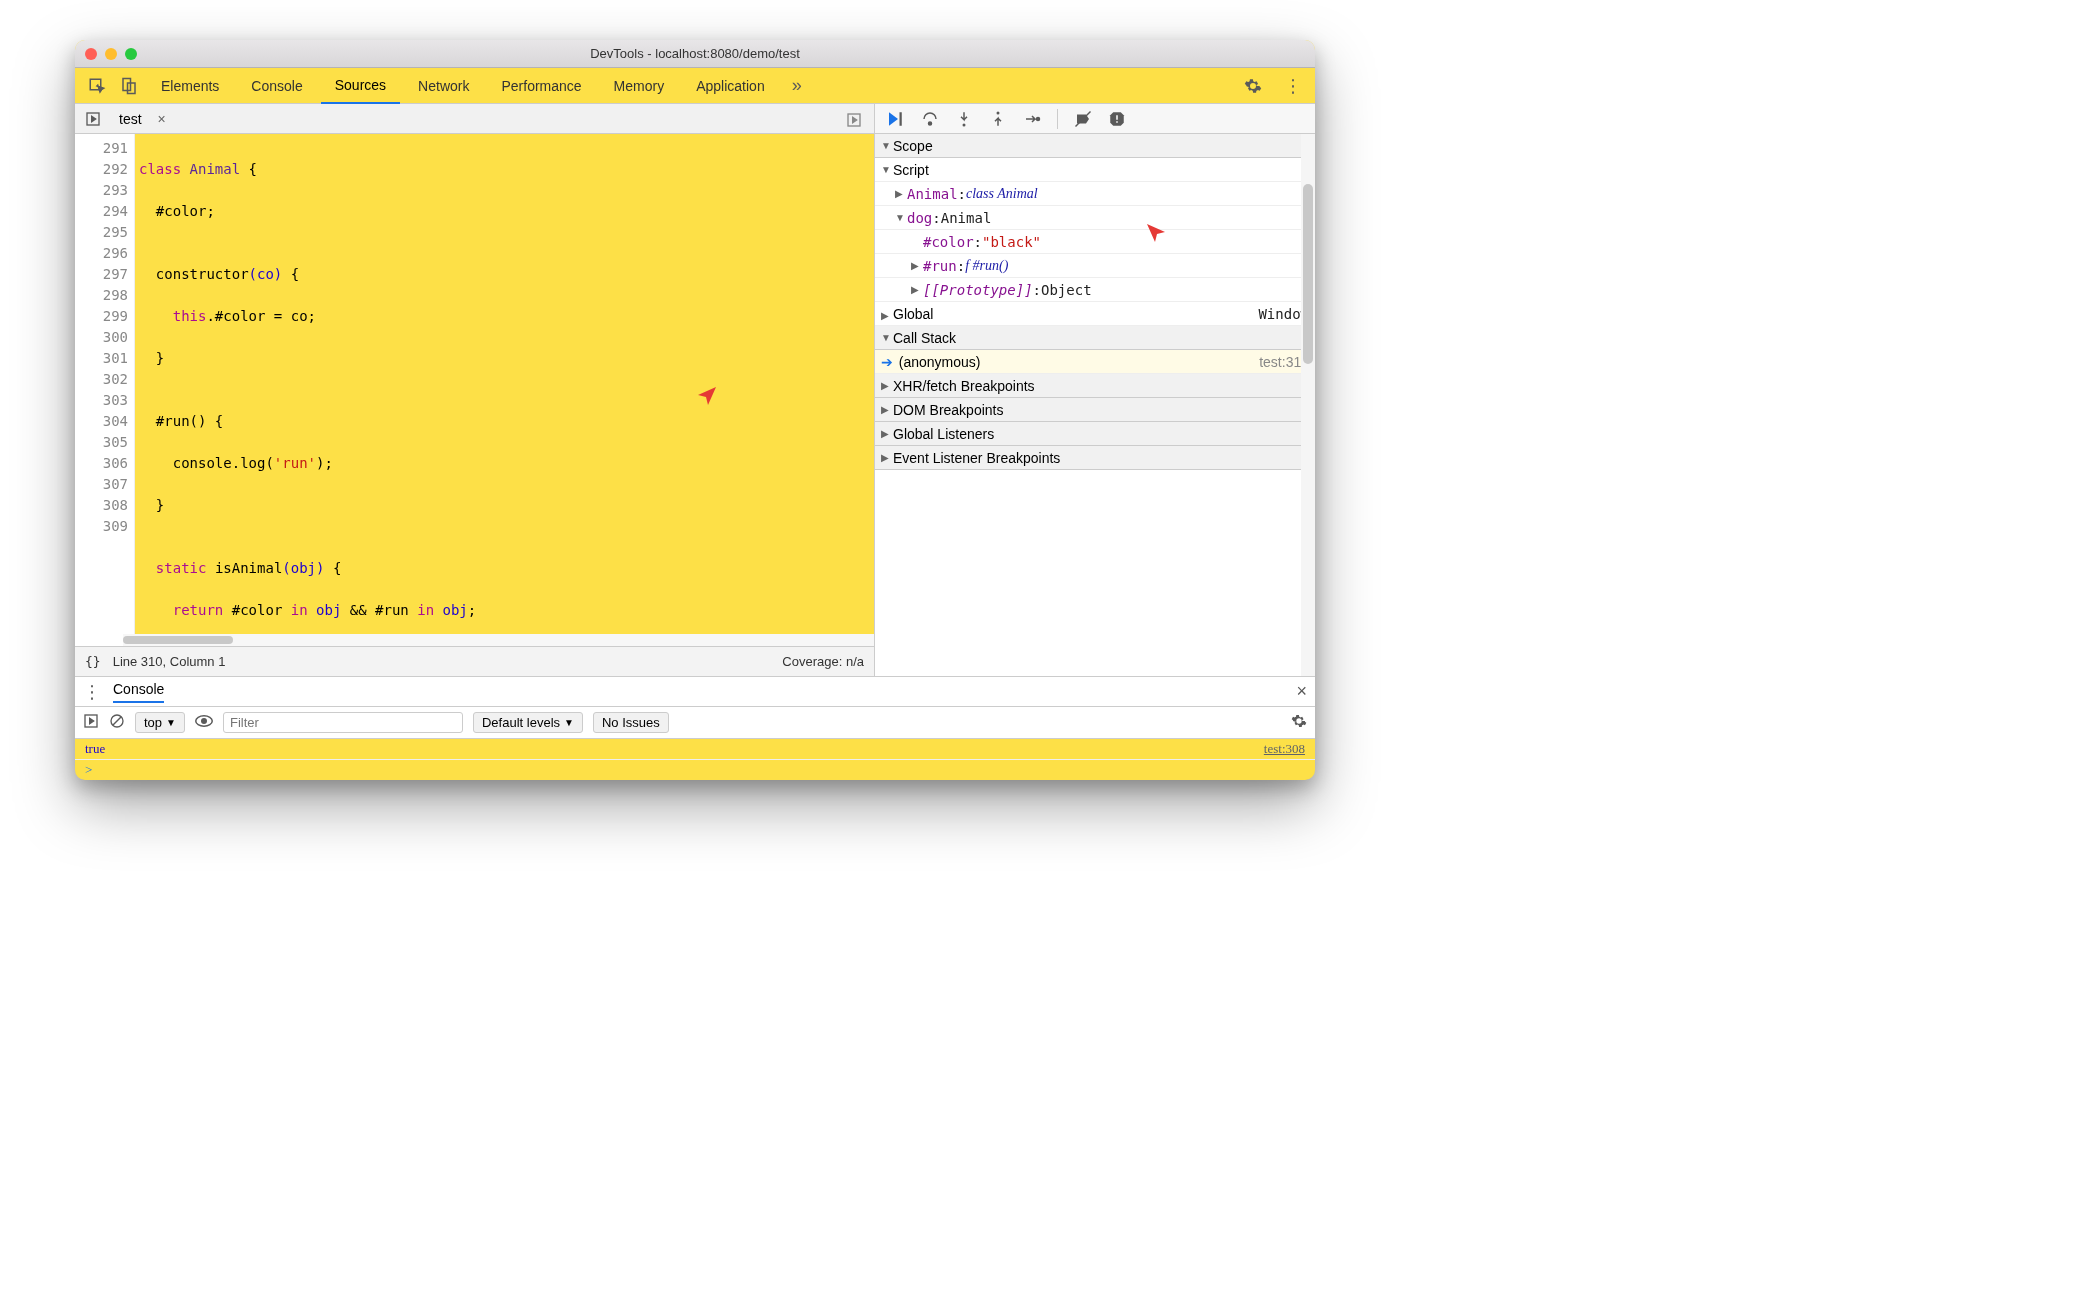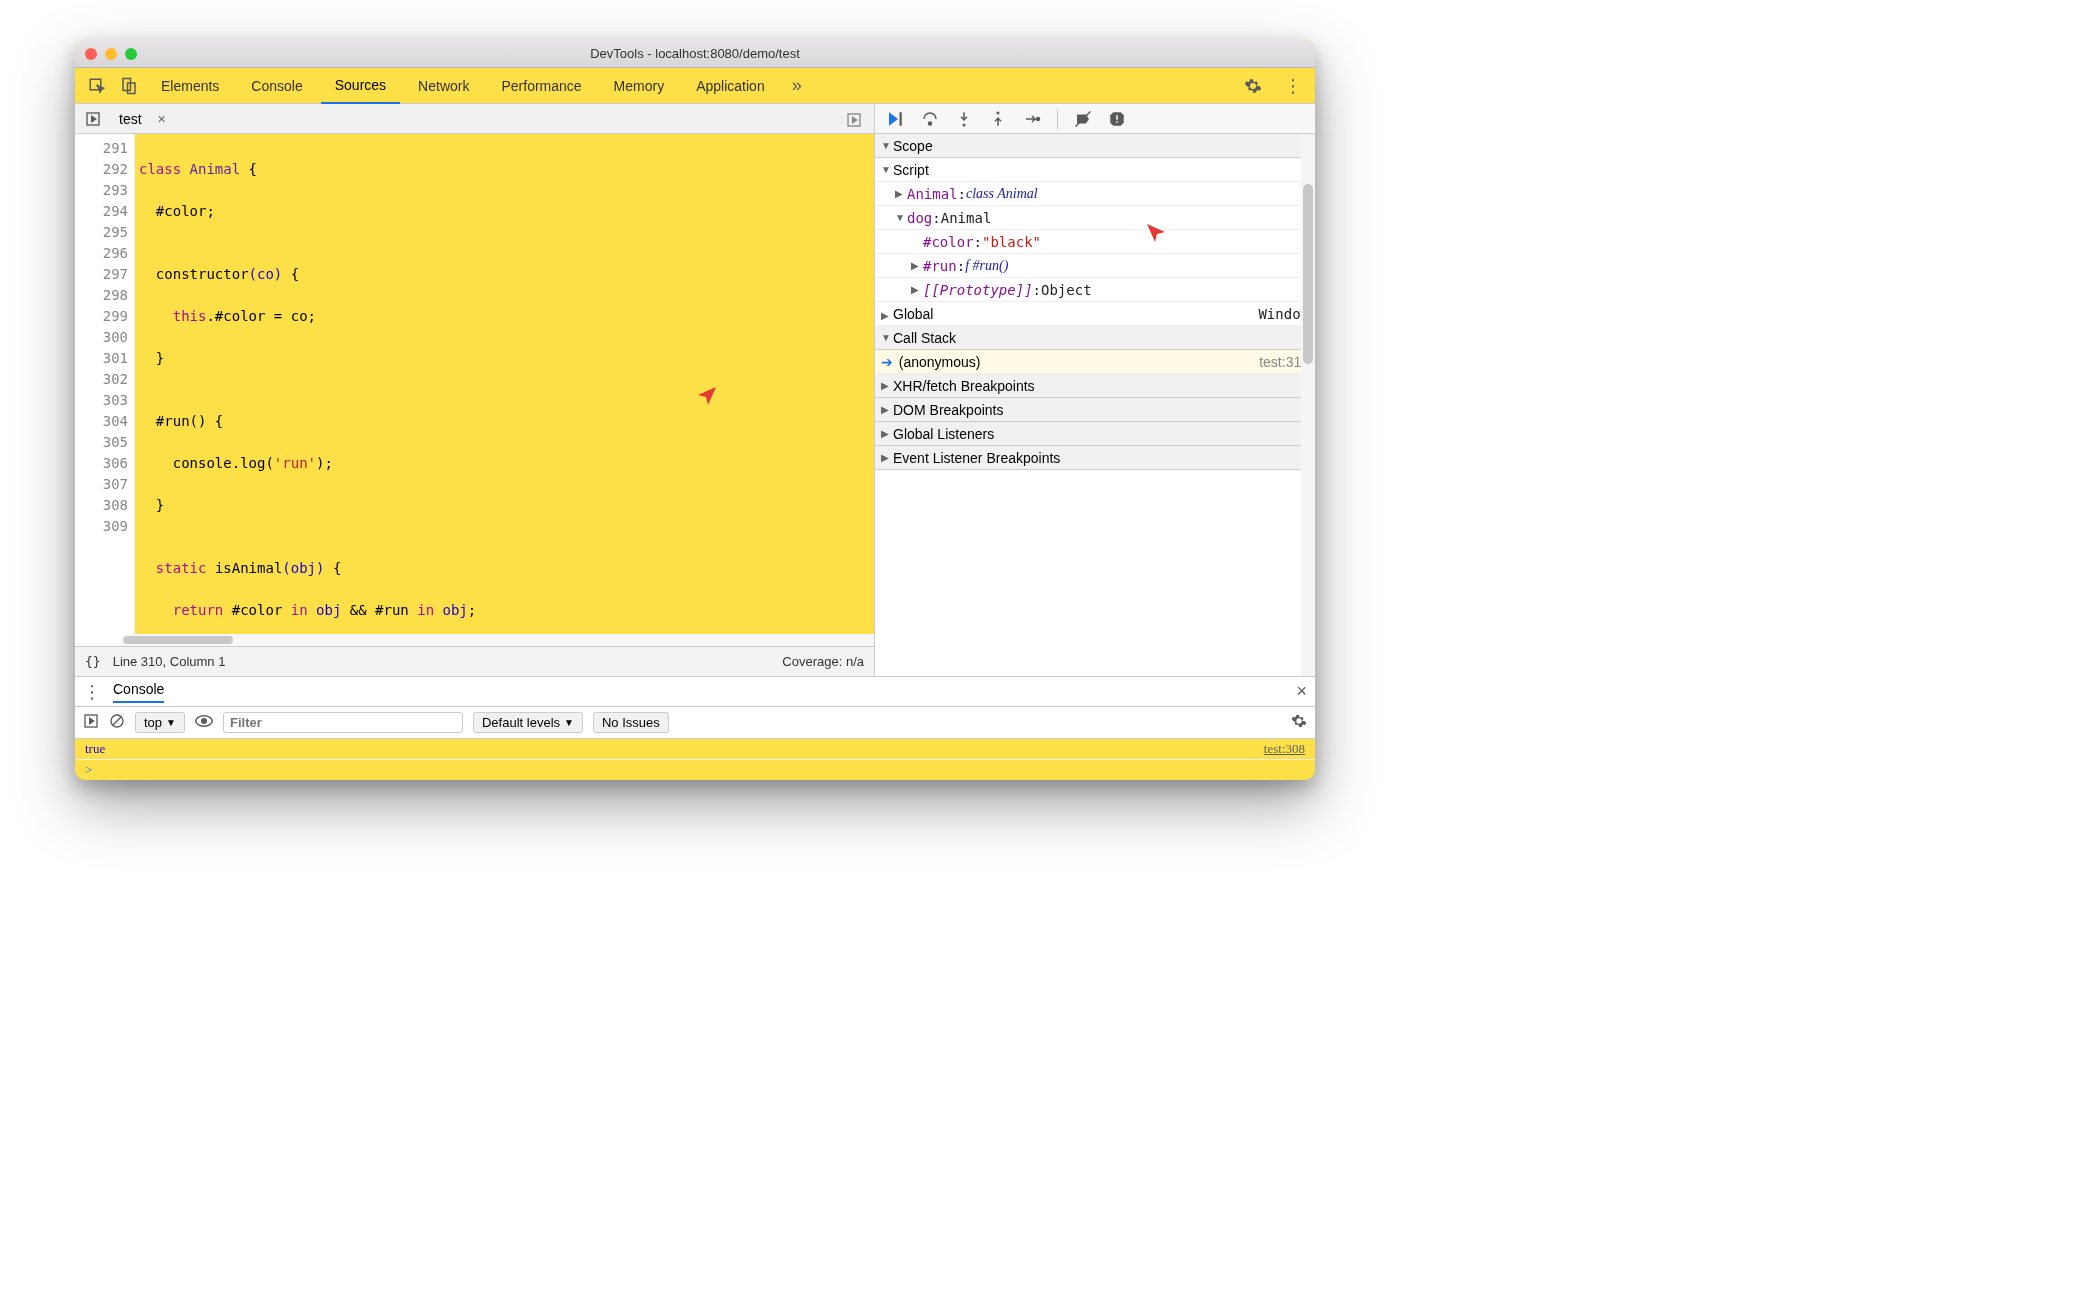--- a/index.html
+++ b/index.html
@@ -248,21 +248,20 @@
   border: 1px solid #ccc;
   border-radius: 3px;
   display:flex; align-items:center; gap:4px;
 }
 .console-toolbar input {
   border: 1px solid #ccc;
   border-radius: 3px;
   padding: 2px 6px;
   font-size: 13px;
   width: 240px;
-  font-weight: bold;
 }
 .console-toolbar .gear-right { margin-left:auto;}
 .console-body {
   font-family: Liberation Serif, serif;
   font-size: 13px;
 }
 .console-row {
   display:flex; justify-content:space-between;
   padding: 2px 10px;
   border-bottom: 1px solid #eee;

